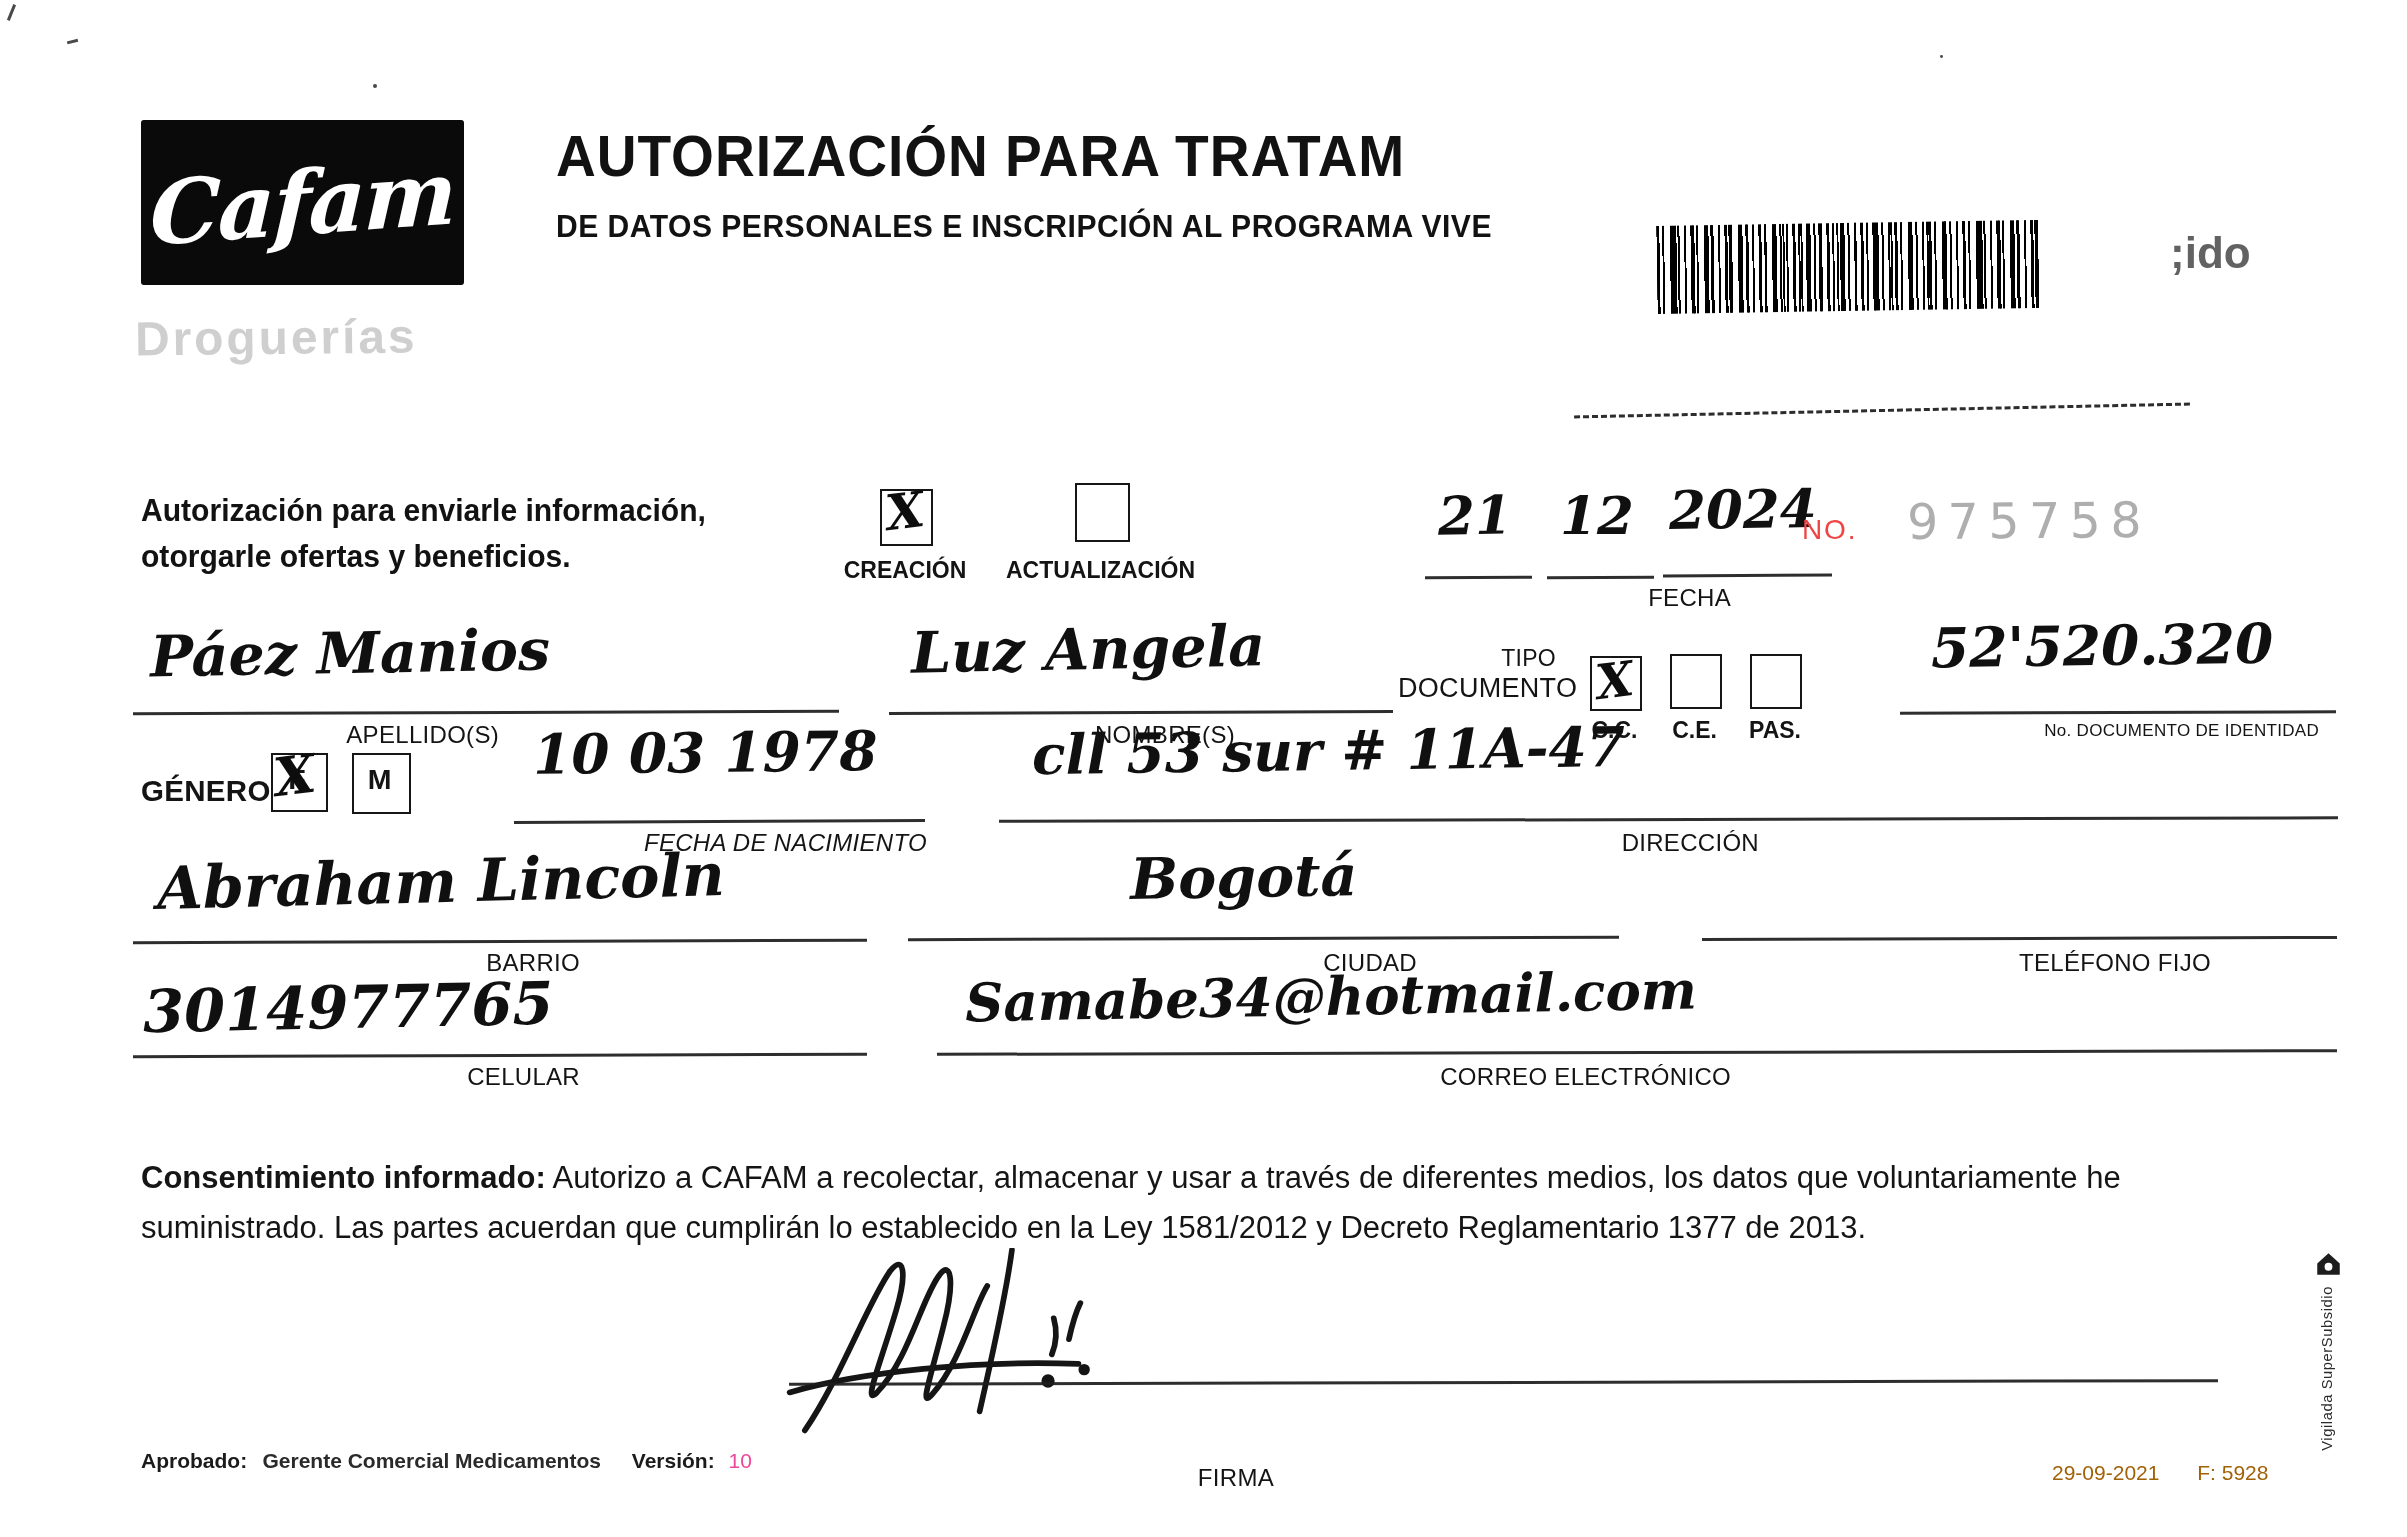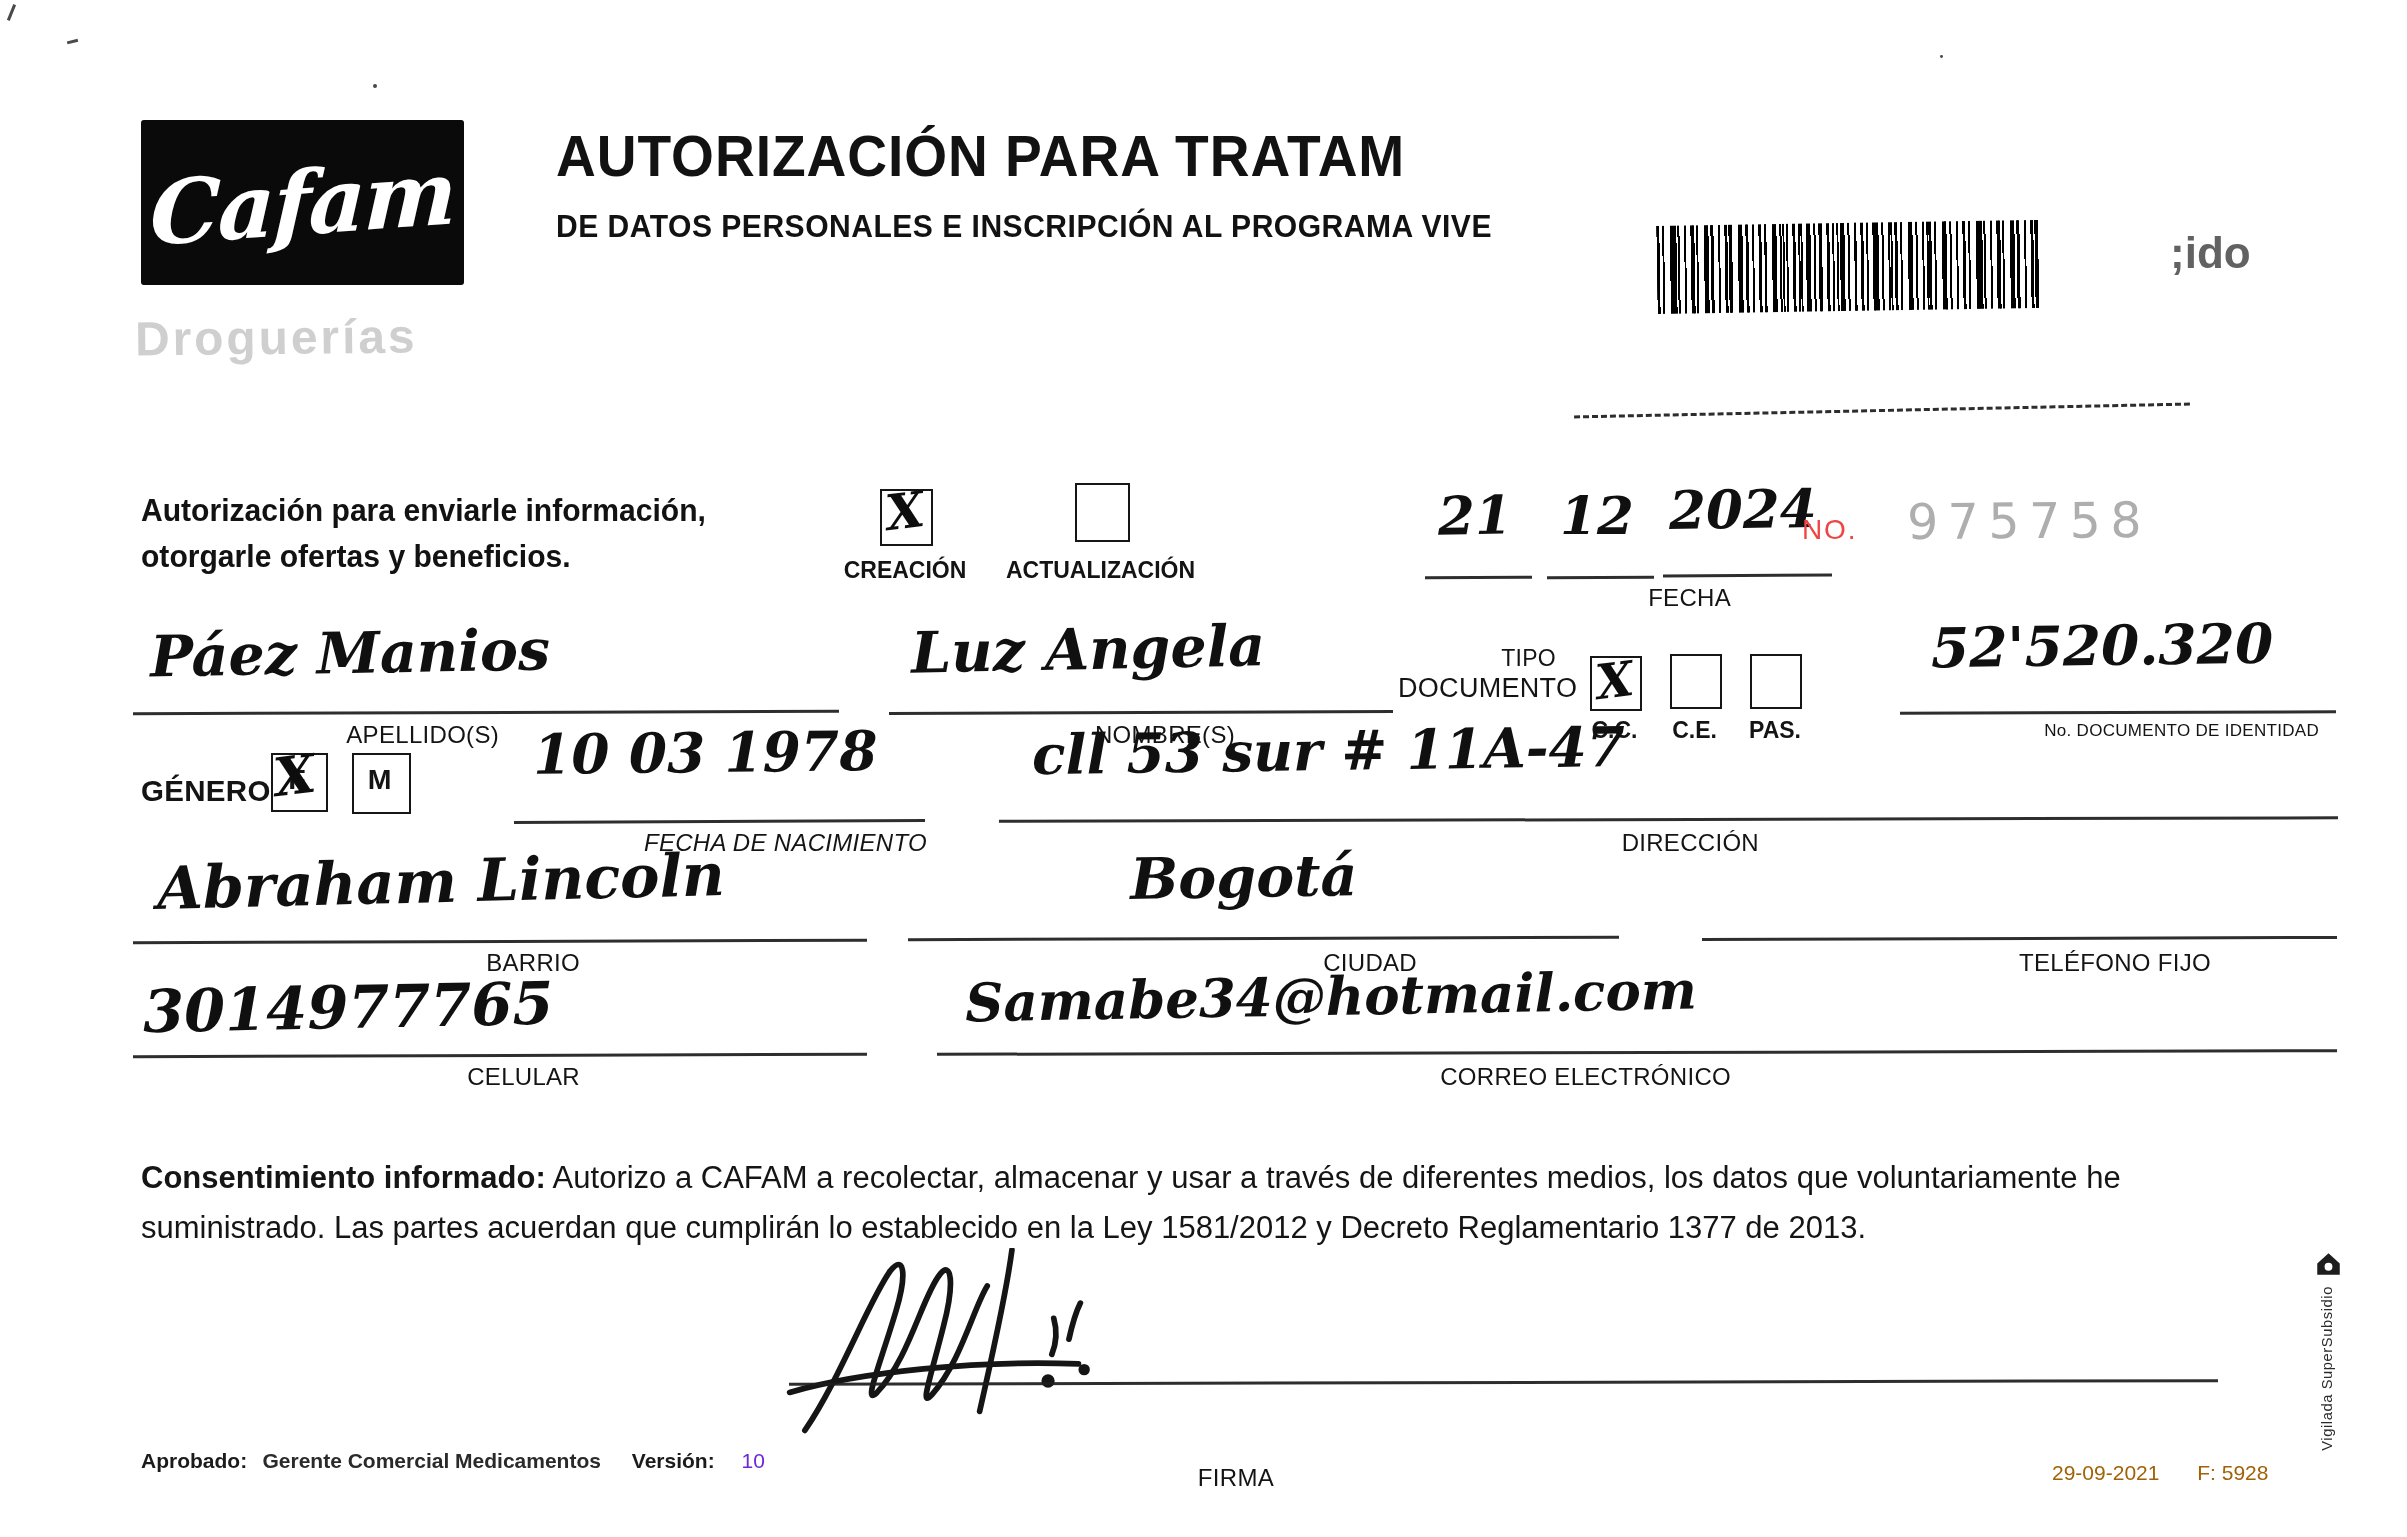--- a/index.html
+++ b/index.html
@@ -167,21 +167,21 @@
       <circle cx="322" cy="128" r="3" fill="#151515"></circle>
     </g>
   </svg>
   <div class="fline" style="left:789px;top:1381px;width:1429px;transform:rotate(-.15deg);"></div>
   <div class="flabel c" style="left:1065px;top:1464px;width:209px;">FIRMA</div>
 
   <div class="abs footer-small" style="left:141px;top:1449px;">
     <span class="bold">Aprobado:</span>
     <span style="margin-left:9.5px;color:#2a2a2a;font-weight:bold;">Gerente Comercial Medicamentos</span>
     <span class="bold" style="margin-left:25px;">Versión:</span>
-    <span style="margin-left:21px;color:#6d28d9;">10</span>
+    <span style="margin-left:8px;color:#ec4899;">10</span>
   </div>
   <div class="abs footer-small" style="left:2052px;top:1461px;color:#a16207;">
     <span>29-09-2021</span>
     <span style="margin-left:32px;">F: 5928</span>
   </div>
 
   <svg class="abs" style="left:2315px;top:1252px;" width="27" height="25" viewBox="0 0 24 22">
     <path d="M2 10 L12 1 L22 10 L22 20 L2 20 Z" fill="#1d1d1d"></path>
     <circle cx="12" cy="13" r="3.5" fill="#fff"></circle>
   </svg>

